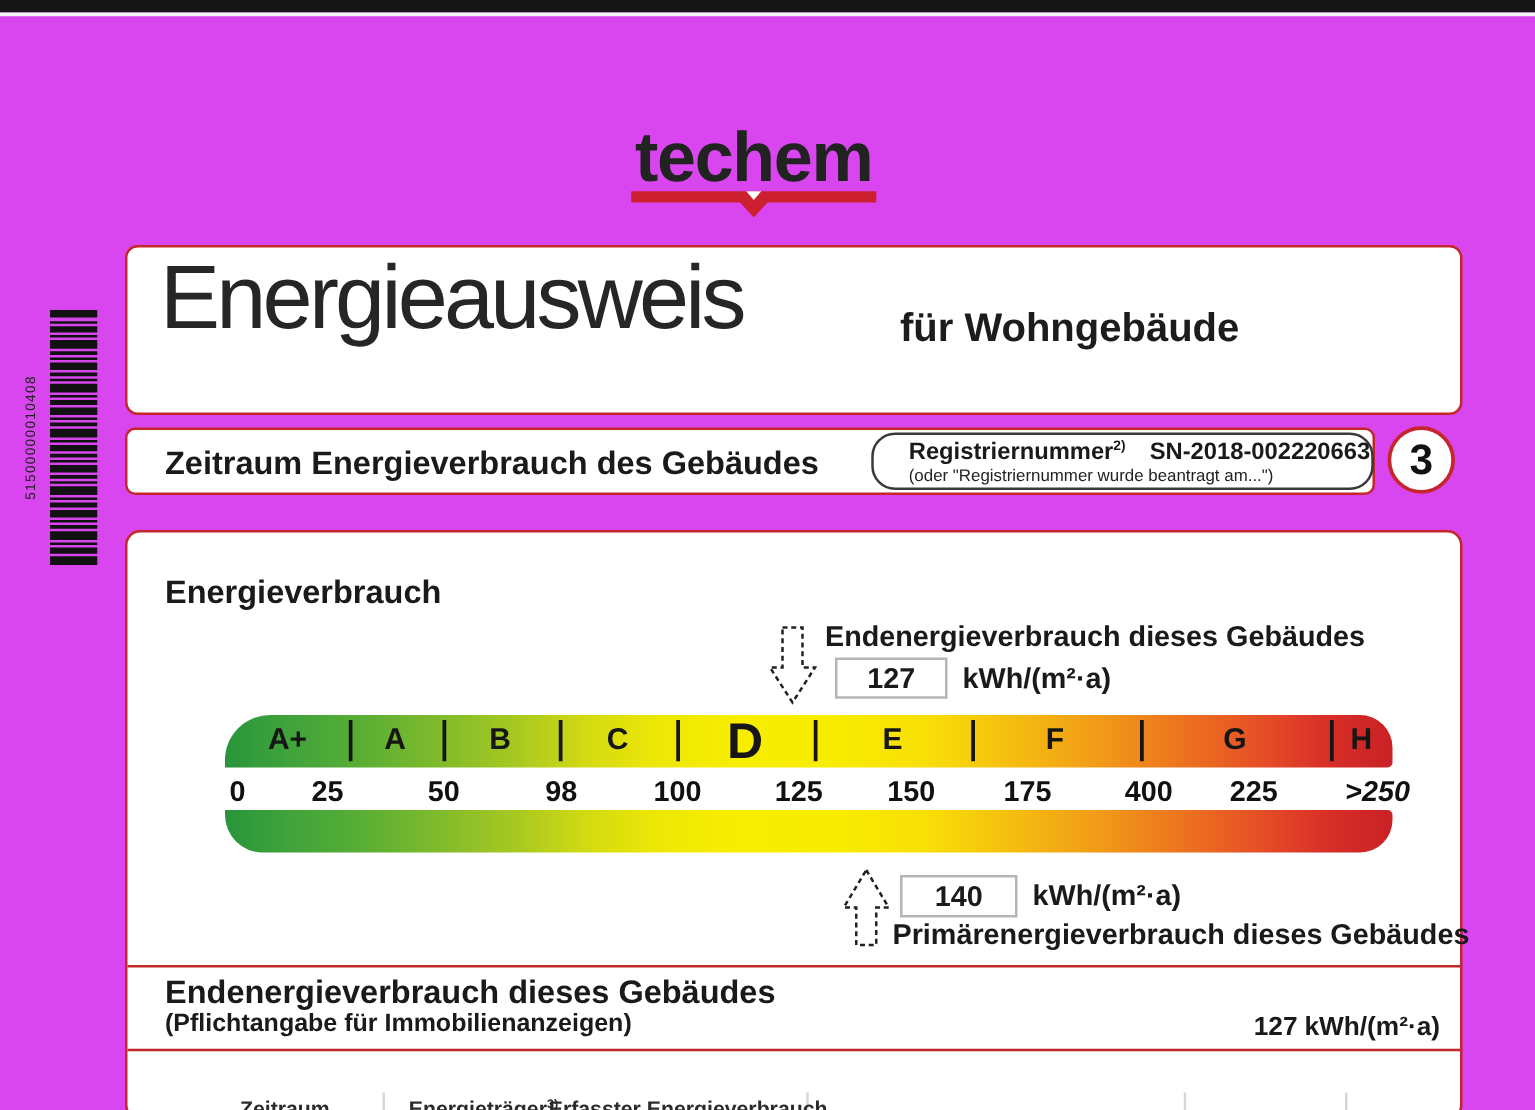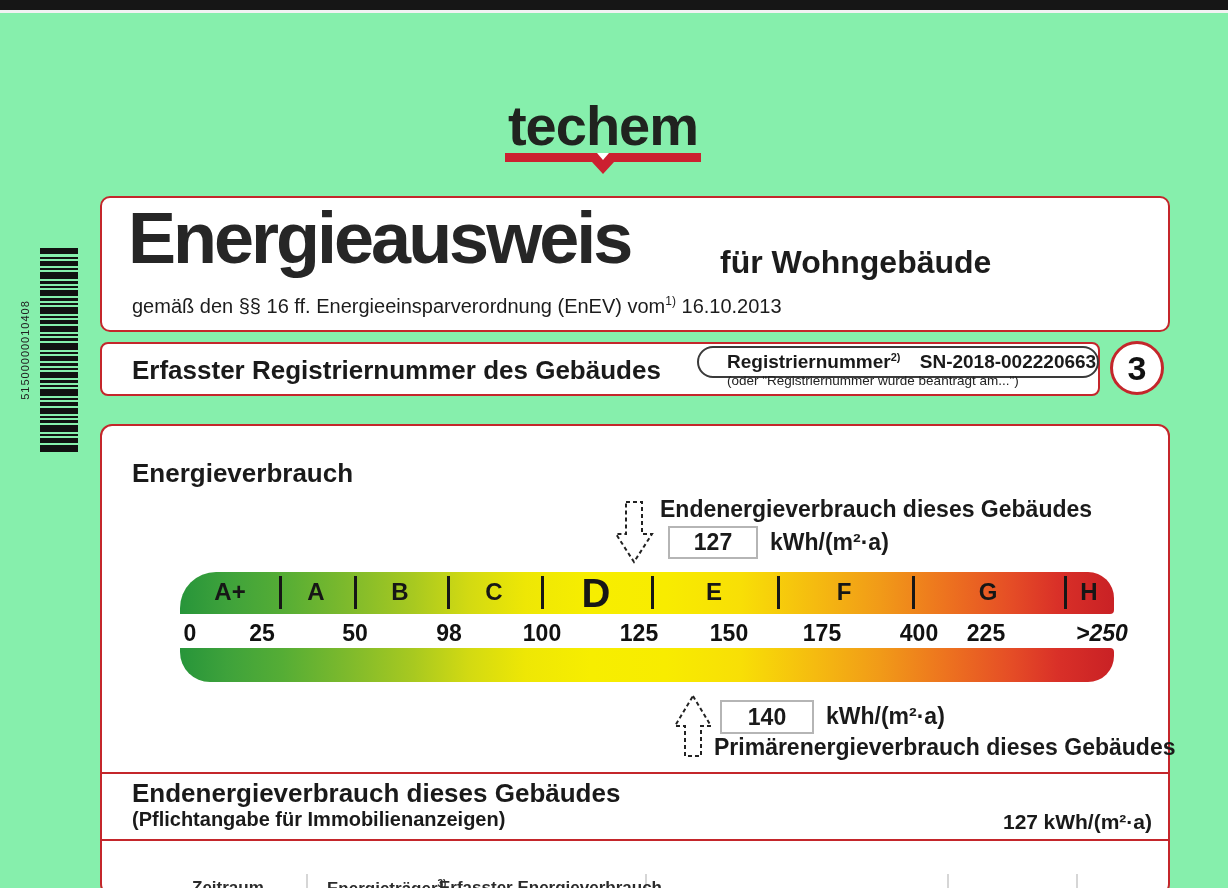--- a/index.html
+++ b/index.html
@@ -1,17 +1,17 @@
 <!DOCTYPE html>
 <html><head>
 <meta charset="utf-8">
 <style>
   html,body{margin:0;padding:0;background:#fff;}
   .page{
-    position:relative;width:1228px;height:888px;background:#86efac;
+    position:relative;width:1228px;height:888px;background:#d946ef;
     overflow:hidden;font-family:"Liberation Sans",sans-serif;color:#1a1a1a;
   }
   .scan-bar{position:absolute;left:0;top:0;width:100%;height:10px;background:#161616;}
   .scan-bar2{position:absolute;left:0;top:10px;width:100%;height:3px;background:#f2f2f2;}
 
   
   .logo{position:absolute;left:498px;top:98px;width:210px;text-align:center;}
   .logo-text{font-size:56px;font-weight:bold;letter-spacing:-1px;color:#20231f;line-height:1;}
   .logo-swoosh{margin-top:-2px;}
 
@@ -20,28 +20,28 @@
   .barcode-num{
     position:absolute;left:-76px;top:96px;width:190px;text-align:center;
     transform:rotate(-90deg);font-size:11px;letter-spacing:1px;color:#222;white-space:nowrap;
   }
   .barcode-svg{position:absolute;left:34px;top:0;}
 
   
   .red-box{position:absolute;border:2px solid #c4262b;border-radius:10px;background:#fff;box-sizing:border-box;}
 
   .title-box{left:100px;top:196px;width:1070px;height:136px;}
-  .doc-title{position:absolute;left:26px;top:4px;font-size:72px;font-weight:bold;letter-spacing:-3px;color:#262626;line-height:1;}
+  .doc-title{position:absolute;left:26px;top:4px;font-size:72px;font-weight:normal;letter-spacing:-3px;color:#262626;line-height:1;}
   .doc-title-suffix{position:absolute;left:618px;top:46px;font-size:32px;font-weight:bold;color:#1c1c1c;}
   .doc-subtitle{position:absolute;left:30px;top:96px;font-size:20px;color:#1c1c1c;}
   .doc-subtitle sup{font-size:12px;}
 
   .erfasst-box{left:100px;top:342px;width:1000px;height:54px;border-radius:8px;}
   .erfasst-label{position:absolute;left:30px;top:11px;font-size:26px;font-weight:bold;}
-  .reg-box{position:absolute;left:595px;top:2px;width:402px;height:32px;border:2px solid #3a3a3a;border-radius:19px;box-sizing:border-box;padding:3px 0 0 28px;}
+  .reg-box{position:absolute;left:595px;top:2px;width:402px;height:46px;border:2px solid #3a3a3a;border-radius:19px;box-sizing:border-box;padding:3px 0 0 28px;}
   .reg-line1{font-size:19px;font-weight:bold;white-space:nowrap;}
   .reg-line1 sup{font-size:11px;font-weight:bold;}
   .reg-value{margin-left:14px;}
   .reg-note{font-size:13.5px;margin-top:0;color:#222;}
   .page-circle{
     position:absolute;left:1110px;top:341px;width:54px;height:54px;border:3px solid #c4262b;border-radius:50%;
     box-sizing:border-box;display:flex;align-items:center;justify-content:center;
     font-size:34px;font-weight:bold;color:#111;background:#fff;
   }
 
@@ -131,28 +131,24 @@
           <rect x="0" y="186" width="38" height="2"></rect>
         <rect x="0" y="190" width="38" height="5"></rect>
           <rect x="0" y="197" width="38" height="7"></rect>
       </g>
     </svg>
   </div>
 
   <div class="red-box title-box">
     <div class="doc-title">Energieausweis</div>
     <div class="doc-title-suffix">für Wohngebäude</div>
-    <div class="doc-subtitle">
-      <span>gemäß den §§ 16 ff. Energieeinsparverordnung (EnEV) vom</span><sup>1)</sup>
-      <span>16.10.2013</span>
-    </div>
   </div>
 
   <div class="red-box erfasst-box">
-    <div class="erfasst-label">Erfasster Registriernummer des Gebäudes</div>
+    <div class="erfasst-label">Zeitraum Energieverbrauch des Gebäudes</div>
     <div class="reg-box">
       <div class="reg-line1">
         <span>Registriernummer</span><sup>2)</sup>
         <span class="reg-value">SN-2018-002220663</span>
       </div>
       <div class="reg-note">(oder "Registriernummer wurde beantragt am...")</div>
     </div>
   </div>
   <div class="page-circle">3</div>
 
@@ -191,21 +187,21 @@
       </div>
       <div class="scale-num" style="left:10px;">0</div>
       <div class="scale-num" style="left:82px;">25</div>
       <div class="scale-num" style="left:175px;">50</div>
       <div class="scale-num" style="left:269px;">98</div>
       <div class="scale-num" style="left:362px;">100</div>
       <div class="scale-num" style="left:459px;">125</div>
       <div class="scale-num" style="left:549px;">150</div>
       <div class="scale-num" style="left:642px;">175</div>
       <div class="scale-num" style="left:739px;">400</div>
-      <div class="scale-num" style="left:806px;">225</div>
+      <div class="scale-num" style="left:823px;">225</div>
       <div class="scale-num" style="left:922px;font-style:italic;">&gt;250</div>
       <div class="scale-bottom scale-grad"></div>
     </div>
 
     <div class="arrow" style="left:571px;top:268px;">
       <svg width="40" height="66" viewBox="0 0 40 66">
         <path d="M20 2 L38 32 L28 32 L28 62 L12 62 L12 32 L2 32 Z" fill="none" stroke="#222" stroke-width="2" stroke-dasharray="4 3"></path>
       </svg>
     </div>
     <div class="value-box" style="left:618px;top:274px;width:94px;height:34px;">140</div>

